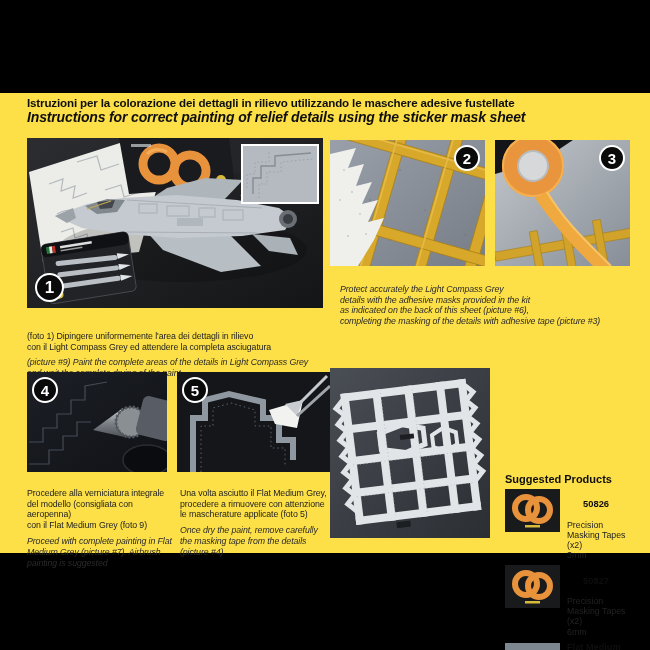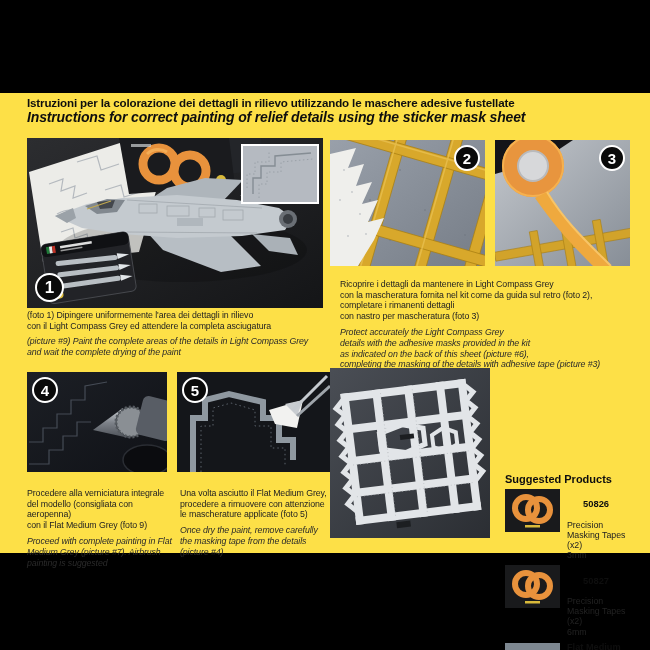--- a/index.html
+++ b/index.html
@@ -206,32 +206,28 @@
           <circle cx="38" cy="26" r="15" fill="none" stroke="#b9babc" stroke-width="2"></circle>
           <path d="M52,52 C70,82 92,102 116,126 L98,126 C76,104 58,84 40,58 Z" fill="#efa93e"></path>
           <path d="M52,52 C70,82 92,102 116,126" fill="none" stroke="#f8c466" stroke-width="2"></path>
         </g>
       </svg>
       <div class="badge" style="right:5px;top:5px;">
         <span>3</span>
       </div>
     </div>
 
-    <div class="cap" style="left:27px;top:206px;width:300px;">
+    <div class="cap" style="left:27px;top:227px;width:300px;">
       <span>(foto 1) Dipingere uniformemente l'area dei dettagli in rilievo
 con il Light Compass Grey ed attendere la completa asciugatura</span>
       <span class="en">(picture #9) Paint the complete areas of the details in Light Compass Grey
 and wait the complete drying of the paint</span>
     </div>
 
     <div class="cap" style="left:340px;top:175px;width:292px;">
-      <span>Ricoprire i dettagli da mantenere in Light Compass Grey
-con la mascheratura fornita nel kit come da guida sul retro (foto 2),
-completare i rimanenti dettagli
-con nastro per mascheratura (foto 3)</span>
       <span class="en">Protect accurately the Light Compass Grey
 details with the adhesive masks provided in the kit
 as indicated on the back of this sheet (picture #6),
 completing the masking of the details with adhesive tape (picture #3)</span>
     </div>
 
     <div class="photo" style="left:27px;top:279px;width:140px;height:100px;">
       <svg width="140" height="100" viewBox="0 0 140 100">
         <defs>
           <linearGradient id="p4bg" x1="0" y1="0" x2="1" y2="1">

